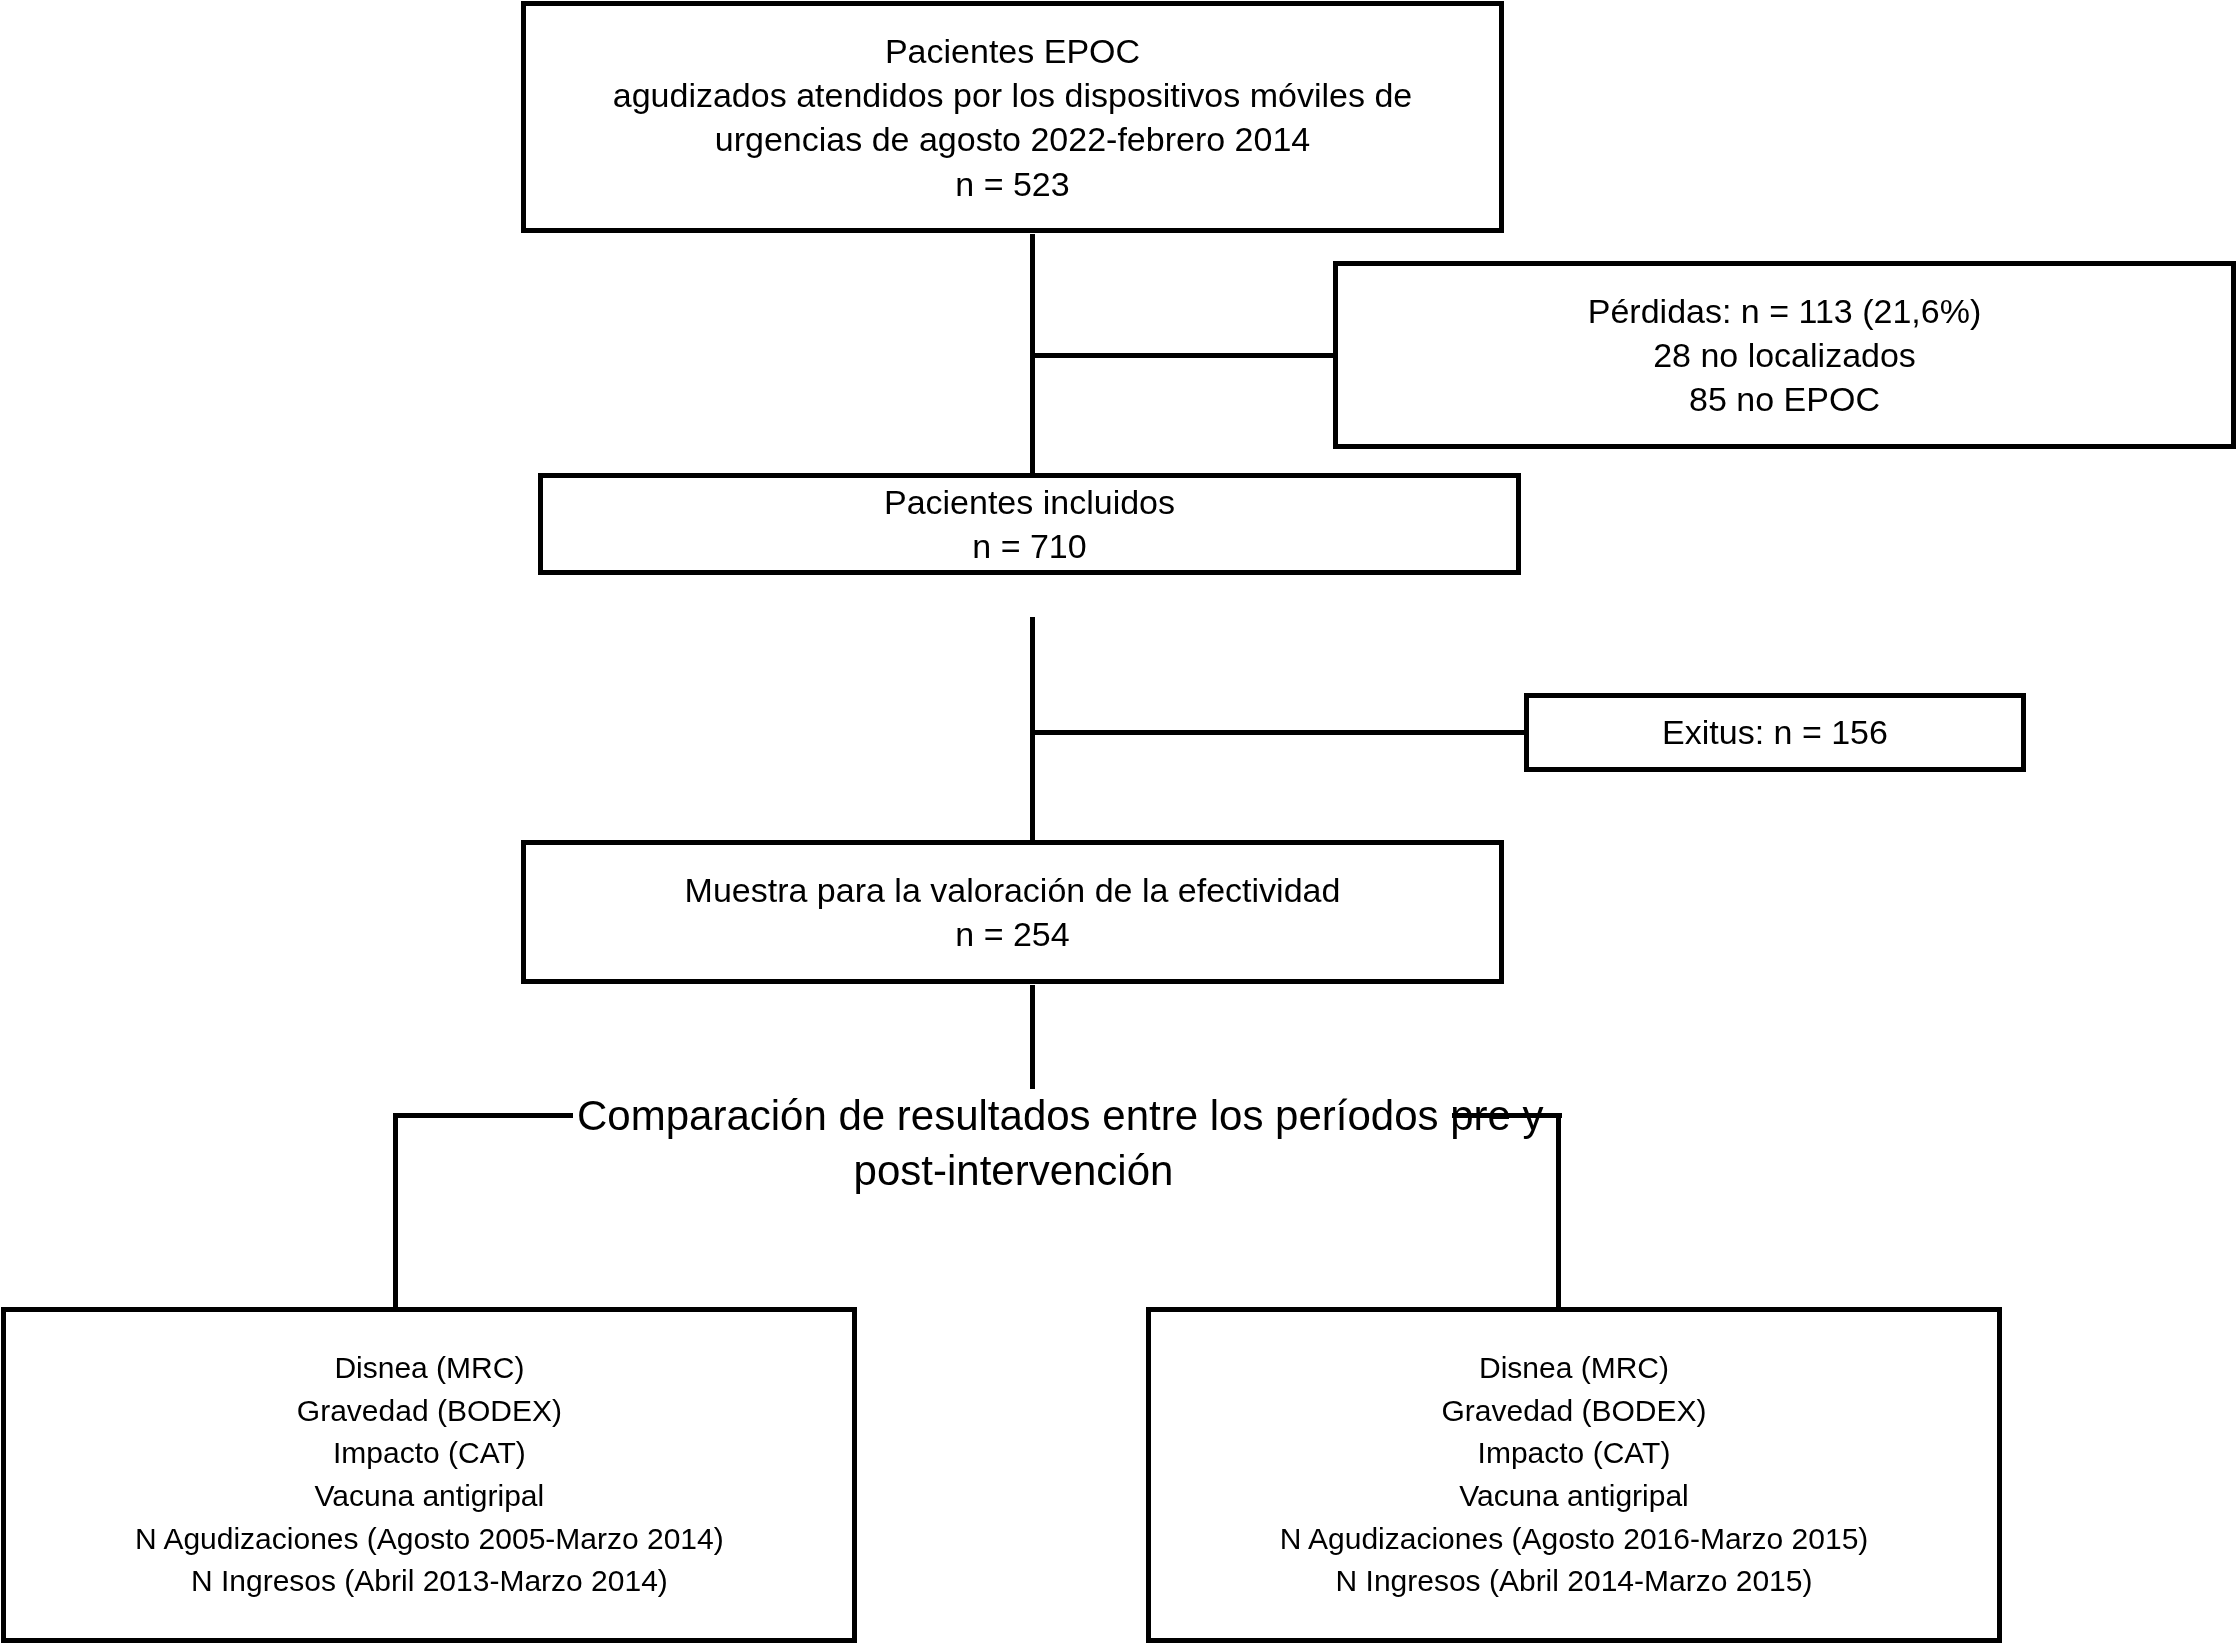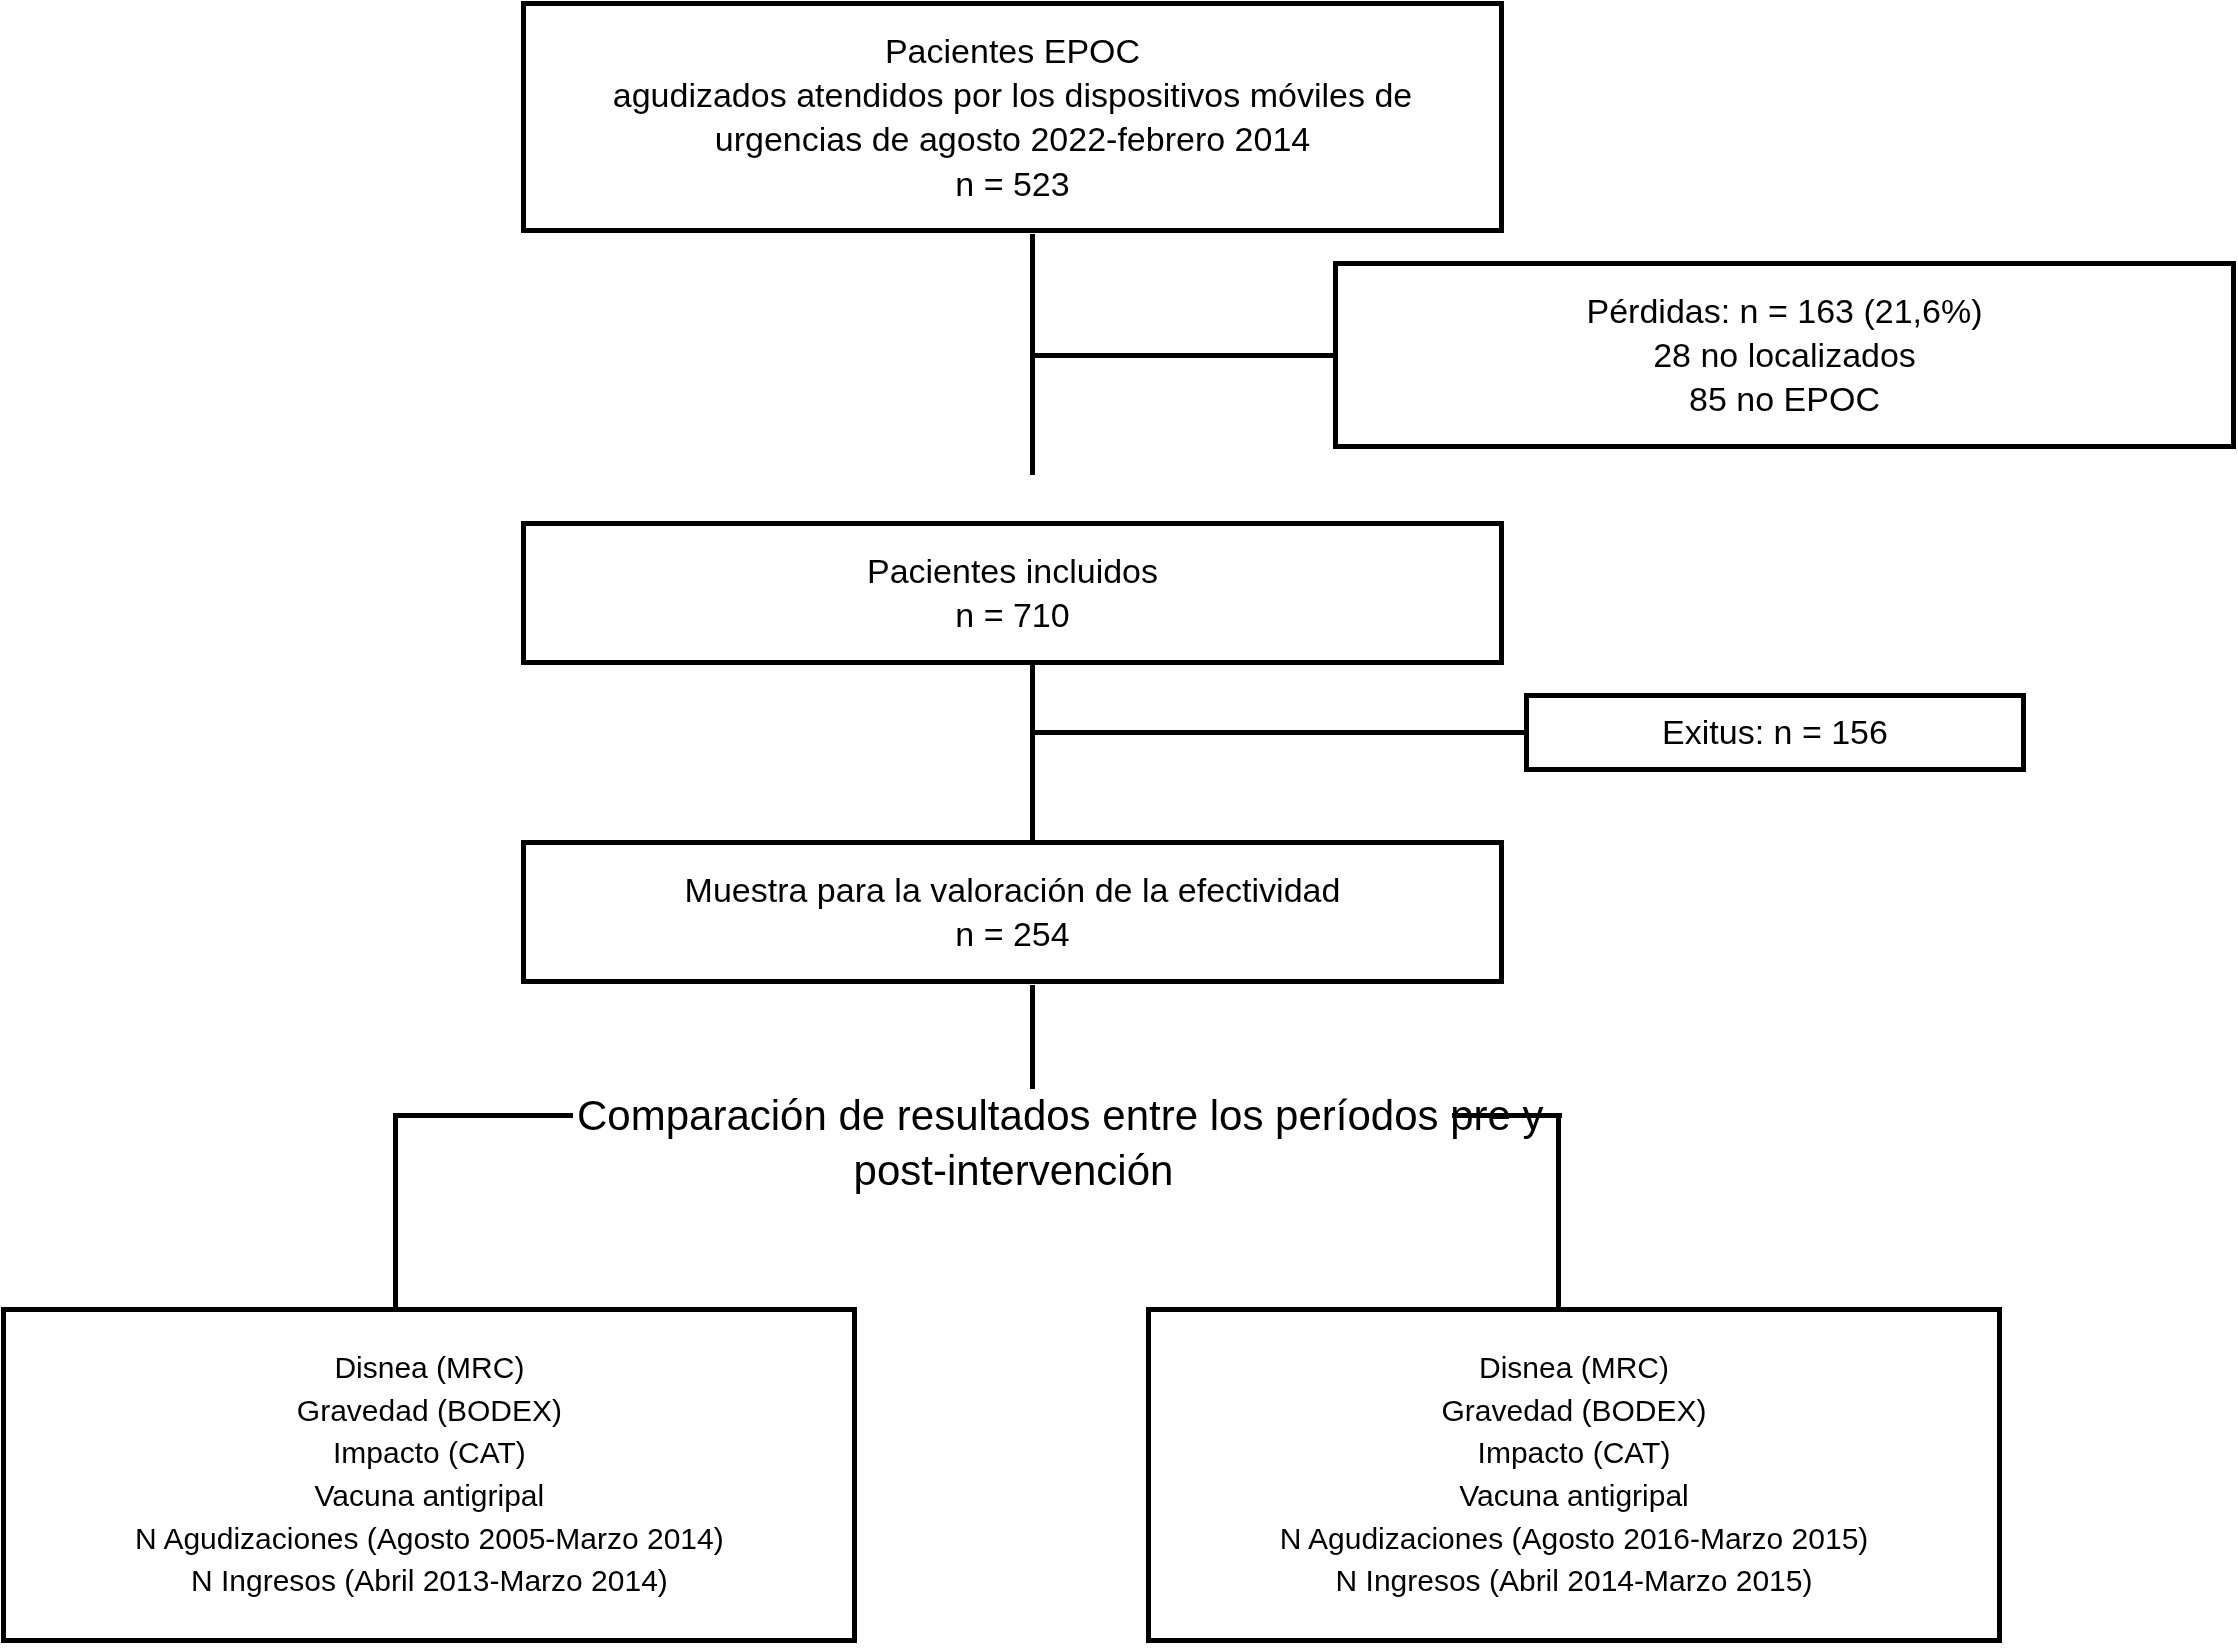--- a/index.html
+++ b/index.html
@@ -50,21 +50,21 @@
     font-size: 42px;
     line-height: 1.30;
   }
   .conn {
     position: absolute;
     background: #000000;
   }
   
   #box-top        { left: 521px;  top: 1.4px;    width: 983px; height: 232px; }
   #box-perdidas   { left: 1333px; top: 261px;  width: 903px; height: 188px; }
-  #box-incluidos  { left: 521px;  top: 473px;  width: 983px; height: 144px; margin-top: 48px; }
+  #box-incluidos  { left: 538px;  top: 473px;  width: 983px; height: 102px; }
   #box-exitus     { left: 1524px; top: 693px;  width: 502px;  height: 79px; }
   #box-muestra    { left: 521px;  top: 840px; width: 983px; height: 144px; }
   #text-comparacion { left: 577px; top: 1089px; width: 873px; }
   #box-pre        { left: 1.4px;    top: 1307px; width: 856px; height: 336px; }
   #box-post       { left: 1146px; top: 1307px; width: 856px; height: 336px; }
 
   
   #c-top-down     { left: 1030px; top: 234px;  width: 5px;  height: 241px; }
   #c-perdidas     { left: 1030px; top: 353px;  width: 306px; height: 5px; }
   #c-incl-down    { left: 1030px; top: 617px;  width: 5px;  height: 225px; }
@@ -94,21 +94,21 @@
     <div class="lines">
       <span class="tline">Pacientes EPOC</span>
       <span class="tline">agudizados atendidos por los dispositivos móviles de</span>
       <span class="tline">urgencias de agosto 2022-febrero 2014</span>
       <span class="tline">n = 523</span>
     </div>
   </div>
 
   <div class="box" id="box-perdidas">
     <div class="lines">
-      <span class="tline">Pérdidas: n = 163 (21,6%)</span>
+      <span class="tline">Pérdidas: n = 113 (21,6%)</span>
       <span class="tline">28 no localizados</span>
       <span class="tline">85 no EPOC</span>
     </div>
   </div>
 
   <div class="box" id="box-incluidos">
     <div class="lines">
       <span class="tline">Pacientes incluidos</span>
       <span class="tline">n = 710</span>
     </div>

